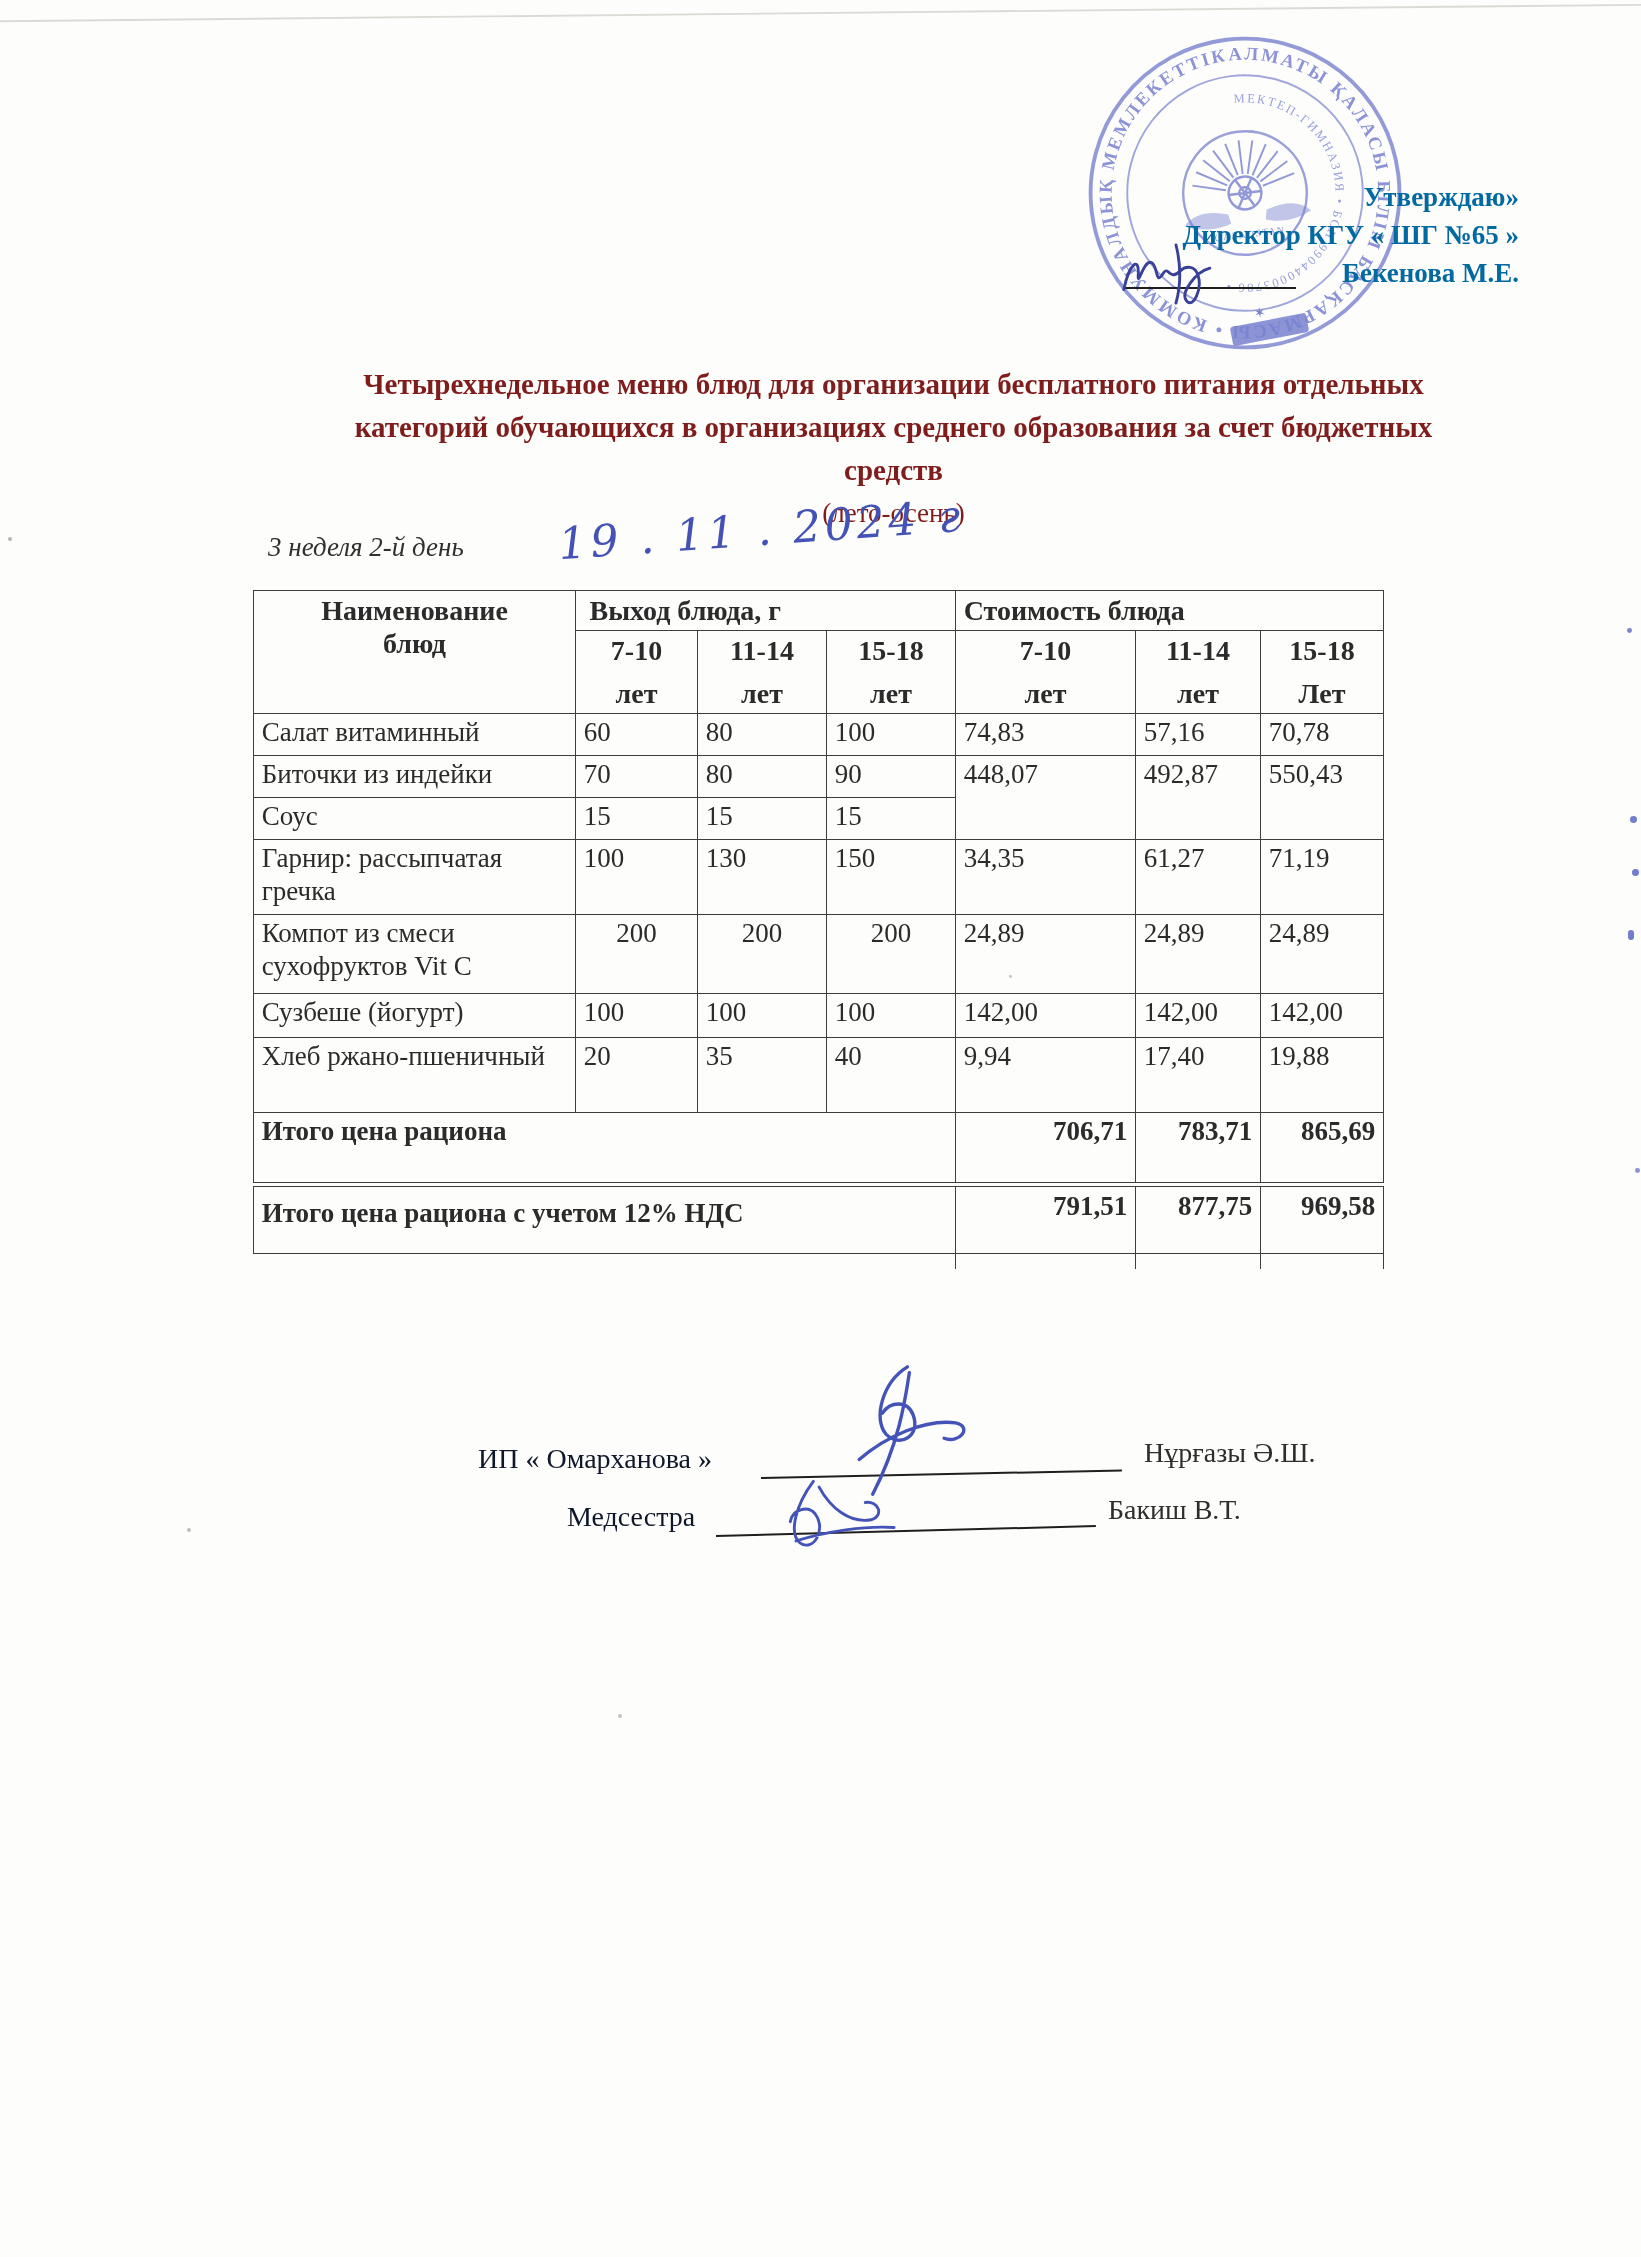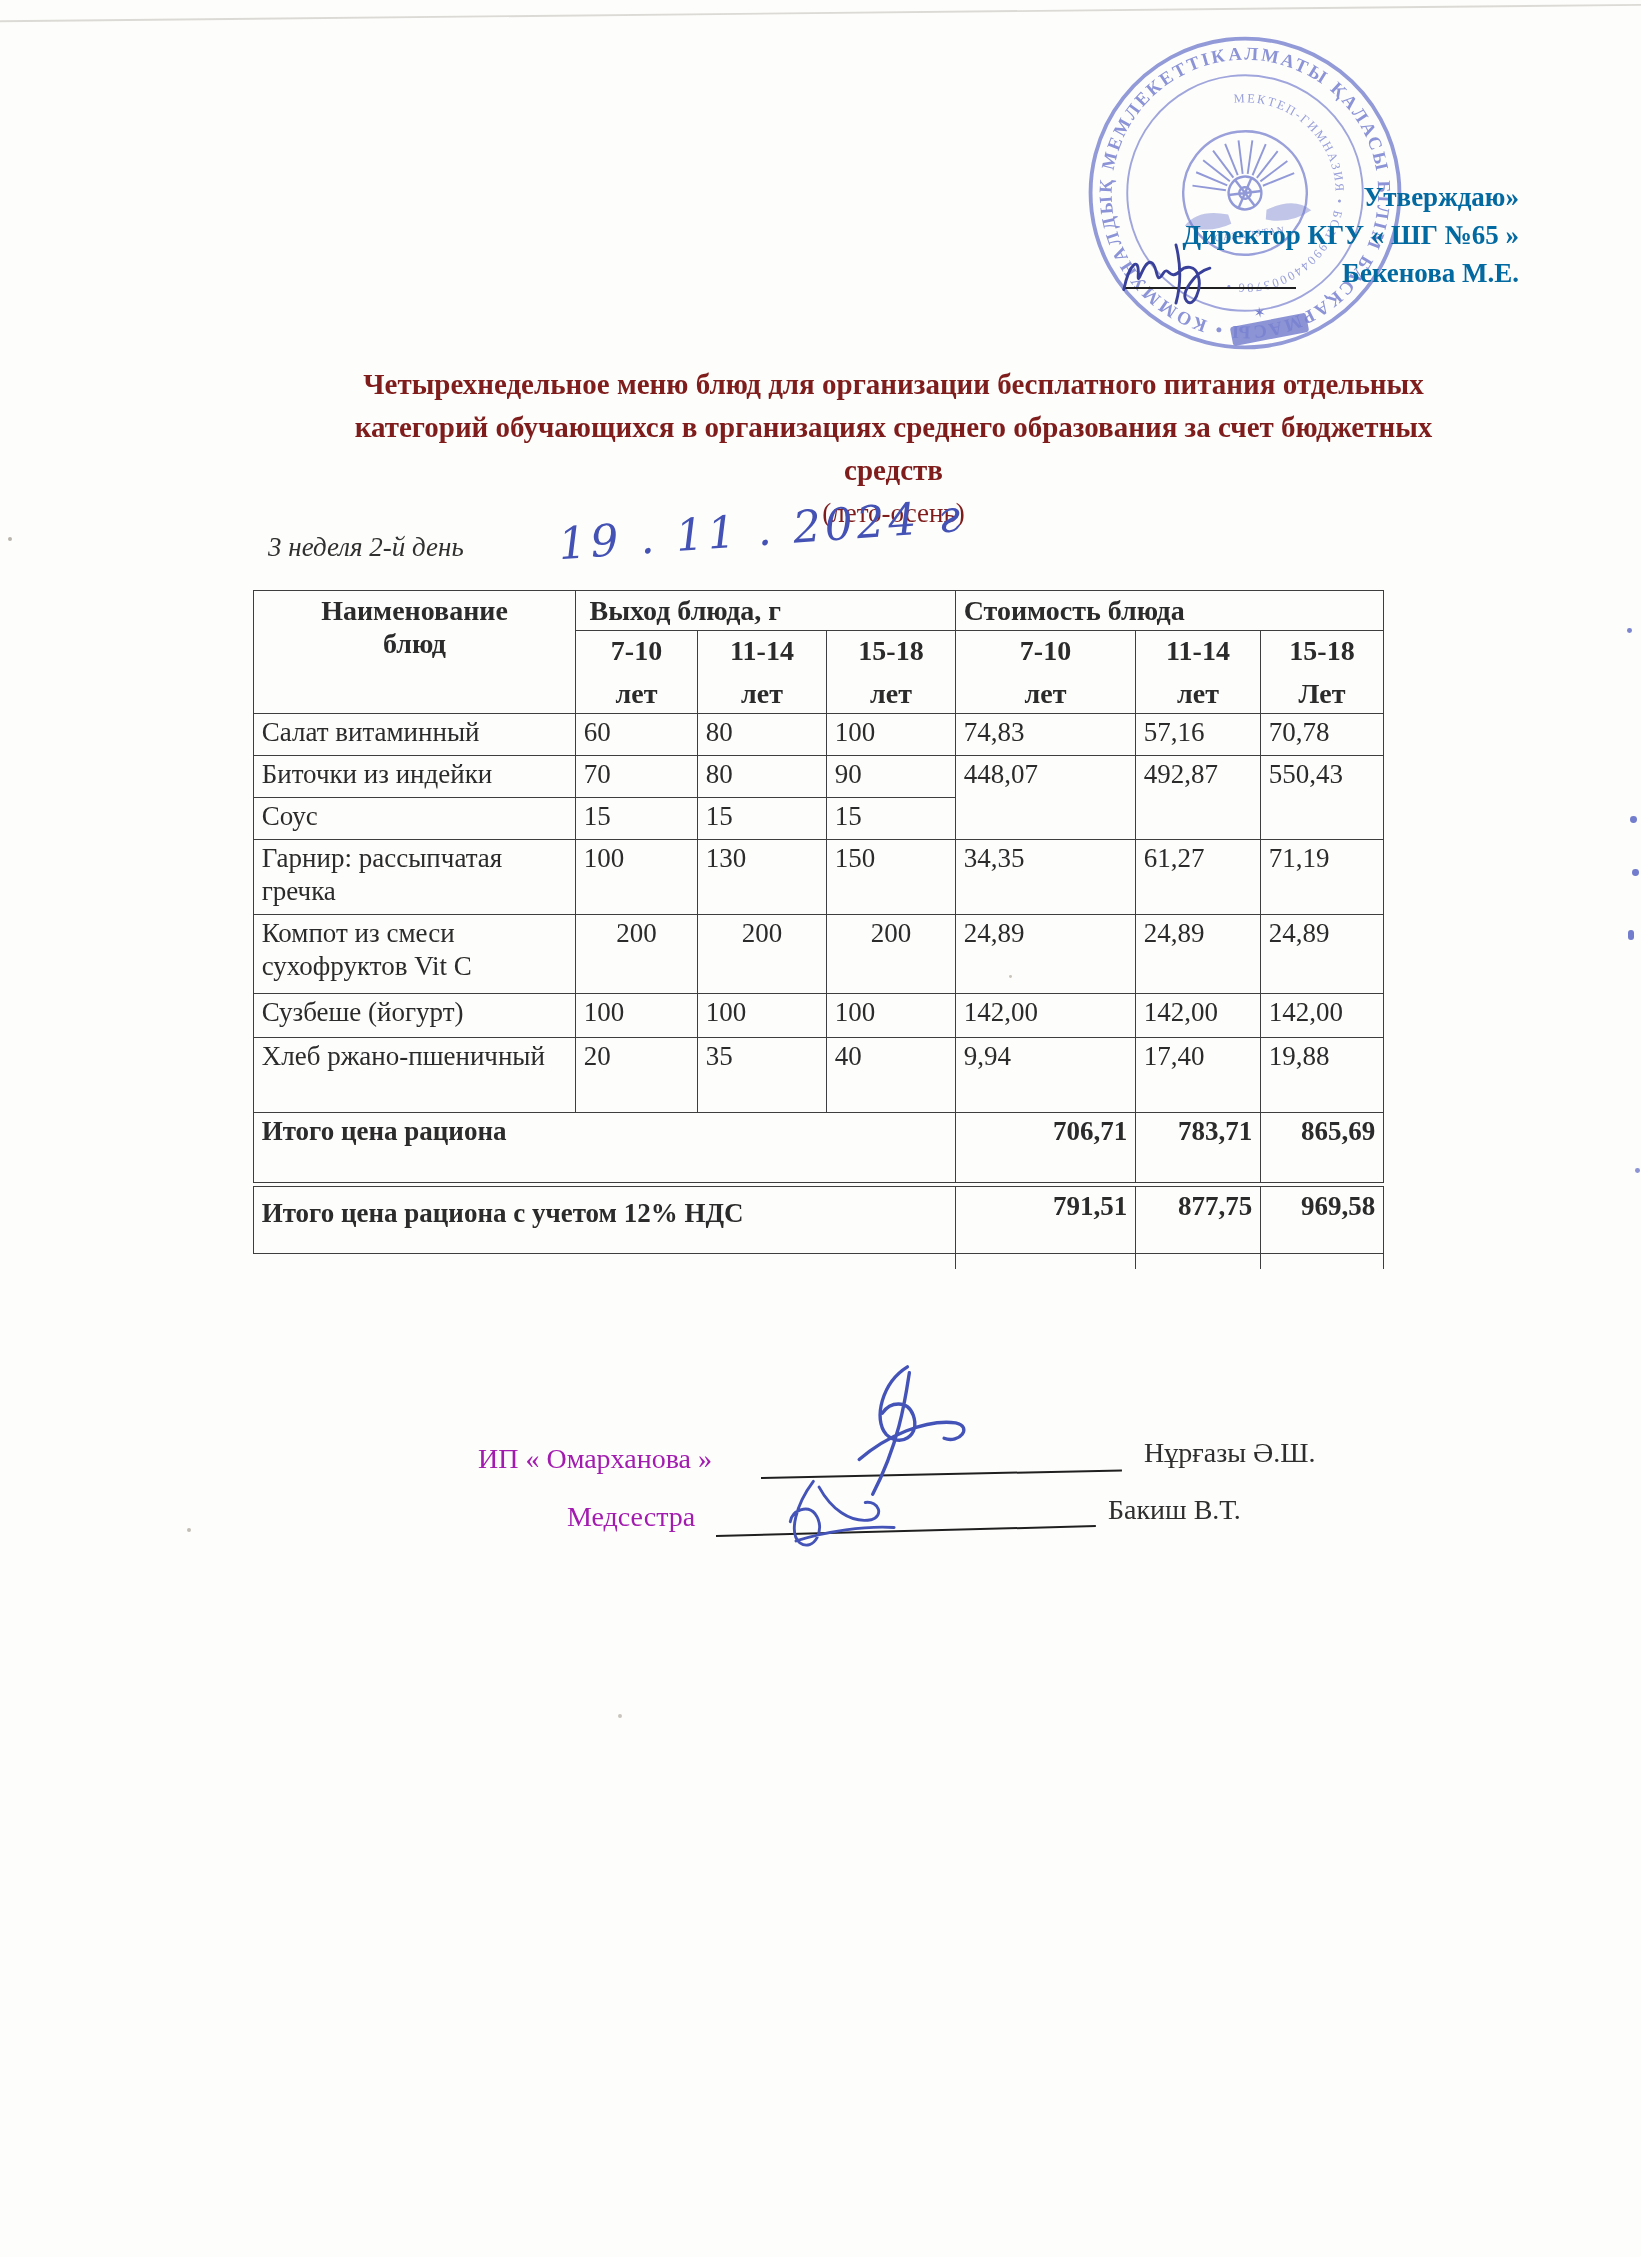--- a/index.html
+++ b/index.html
@@ -35,21 +35,21 @@
   .age-cell{text-align:center;padding-top:5.8px;}
   .age-cell .b{margin-top:10px;text-align:center;}
   td.num{padding-left:9.7px;margin-top:44px;}
   td.num-center{text-align:center;}
   td.total-val{text-align:right;font-weight:bold;padding-right:7.7px;font-size:28px;}
   td.total-label{font-weight:bold;font-size:28px;padding-top:5.8px;}
   tr.tail td{border:none;height:15.4px;padding:0;}
   tr.tail td.tt{border-left:1.9px solid #3e3e3e;border-right:1.9px solid #3e3e3e;}
 
   
-  .sig-label{position:absolute;font-size:28px;color:#a21caf;}
+  .sig-label{position:absolute;font-size:28px;color:#0f172a;}
   .sig-line{position:absolute;height:0;border-top:2.9px solid #1f1f1f;transform-origin:left center;}
   .sig-name{position:absolute;font-size:28px;color:#2e2e2e;}
 
   
   .dot{position:absolute;border-radius:50%;}
 </style>
 </head>
 <body>
 
 <div class="page">

